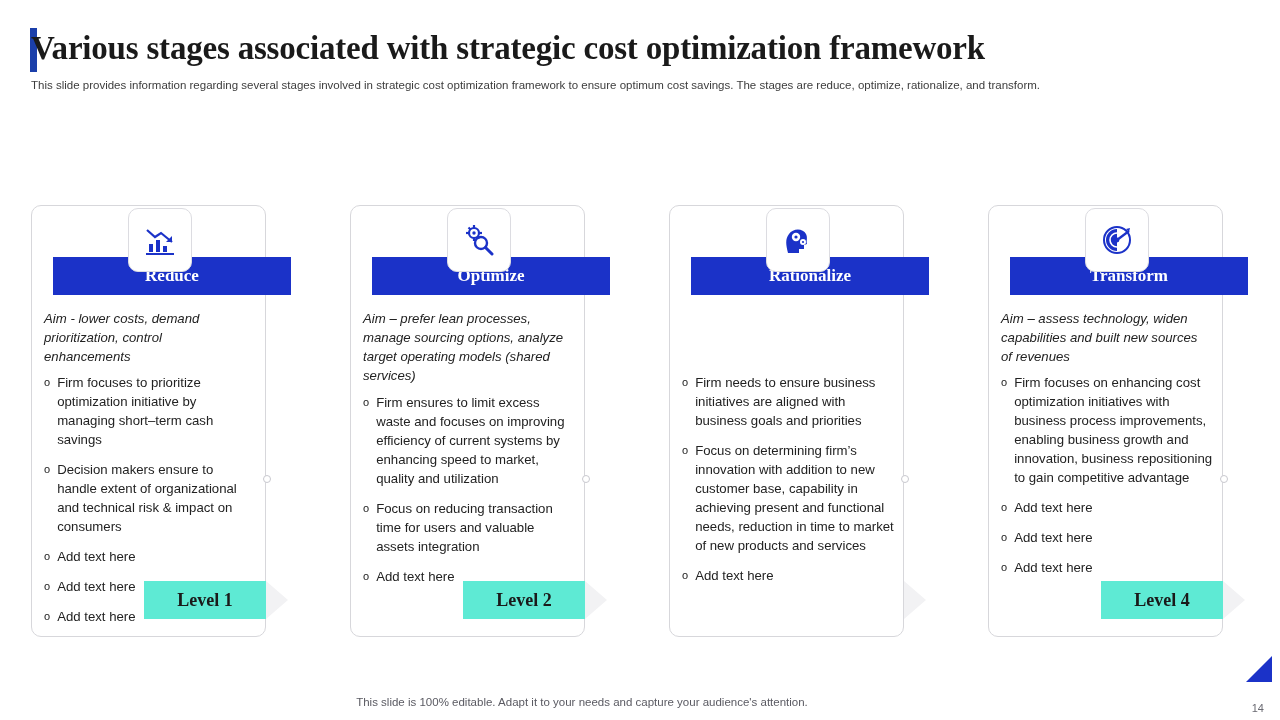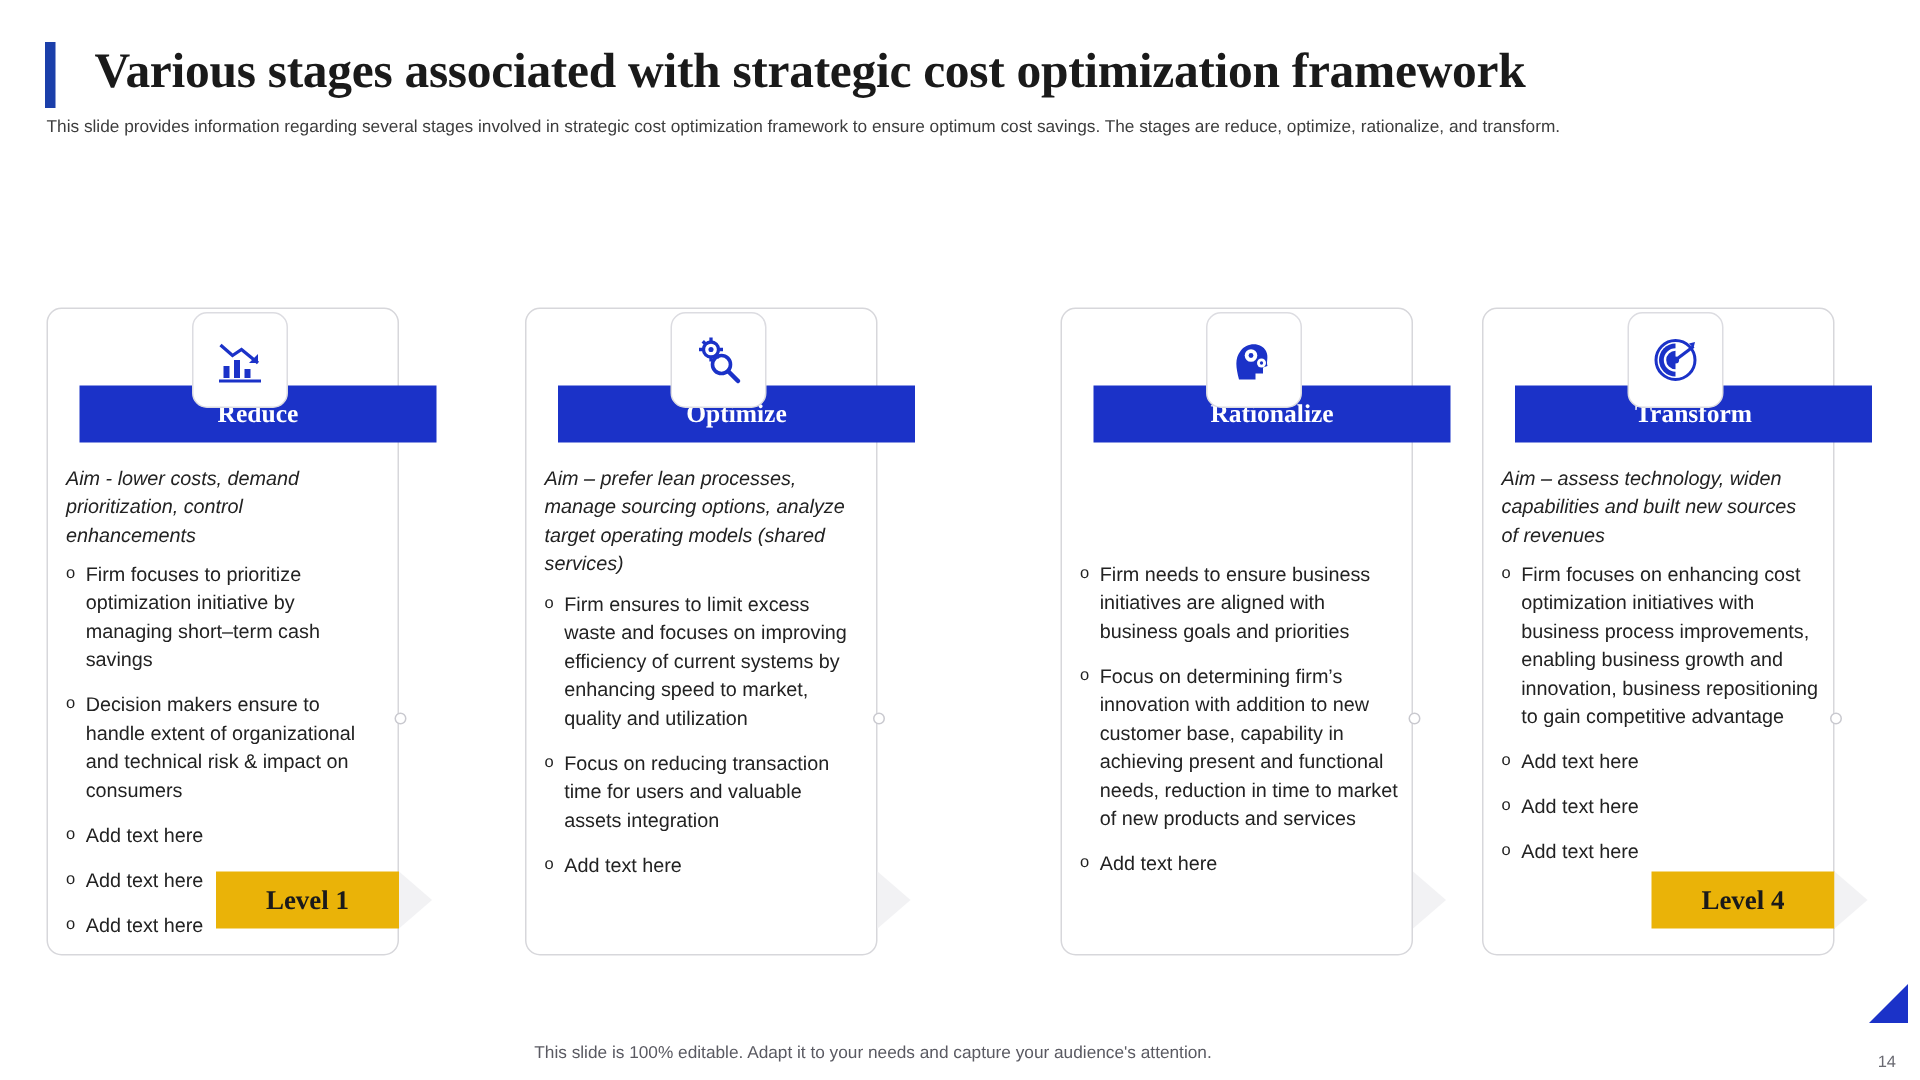--- a/index.html
+++ b/index.html
@@ -24,21 +24,20 @@
   .title {
     position: absolute;
     left: 31px; top: 28px;
     width: 1220px;
     font-family: "Liberation Serif", serif;
     font-weight: bold;
     font-size: 33px;
     line-height: 40px;
     color: #1a1a1a;
     letter-spacing: -0.2px;
-    padding-left: 32px;
   }
   .subtitle {
     position: absolute;
     left: 31px; top: 78px;
     width: 1130px;
     font-size: 11.5px;
     line-height: 15px;
     color: #3d3d3d;
   }
 
@@ -137,21 +136,21 @@
     position: absolute;
     left: 113px;
     bottom: 18px;
     width: 145px;
     height: 38px;
   }
   .level .body {
     position: absolute;
     left: 0; top: 0;
     width: 122px; height: 38px;
-    background: #eab308;
+    background: #5eead4;
     display: flex;
     align-items: center;
     justify-content: center;
   }
   .level .body span {
     font-family: "Liberation Serif", serif;
     font-weight: bold;
     font-size: 18px;
     color: #1a1a1a;
   }
@@ -276,25 +275,28 @@
         <div class="bullet">
           <span class="mark">o</span>
           <span class="txt">Focus on reducing transaction time for users and valuable assets integration</span>
         </div>
         <div class="bullet">
           <span class="mark">o</span>
           <span class="txt">Add text here</span>
         </div>
       </div>
       <div class="level">
+        <div class="body">
+          <span>Level 2</span>
+        </div>
         <div class="arrow"></div>
       </div>
     </div>
 
-    <div class="col" style="left:707px;border-radius:20px;">
+    <div class="col" style="left:669px;border-radius:20px;">
       <div class="card"></div>
       <div class="dot"></div>
       <div class="icon-box">
         <svg width="34" height="34" viewBox="0 0 34 34">
           <path d="M7 30 C5 22 4 16 8 11 C12 5 22 5 25 11 C27 15 25 18 26 21 L23 22 L23 26 L18 26 L18 30 Z" fill="#1b32c8"></path>
           <circle cx="15" cy="14" r="4.2" fill="#ffffff"></circle>
           <circle cx="15" cy="14" r="1.6" fill="#1b32c8"></circle>
           <circle cx="22" cy="19" r="3" fill="#ffffff"></circle>
           <circle cx="22" cy="19" r="1.1" fill="#1b32c8"></circle>
         </svg>

